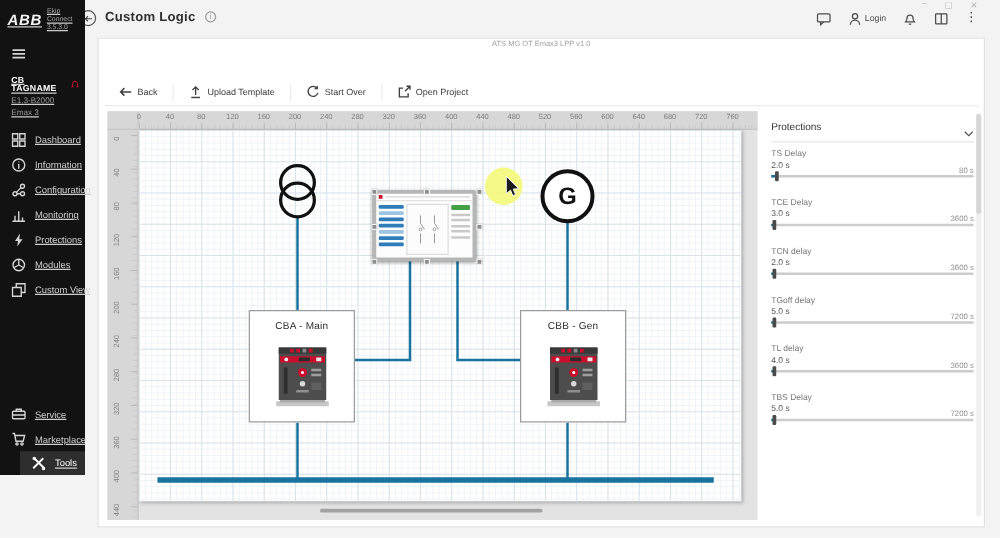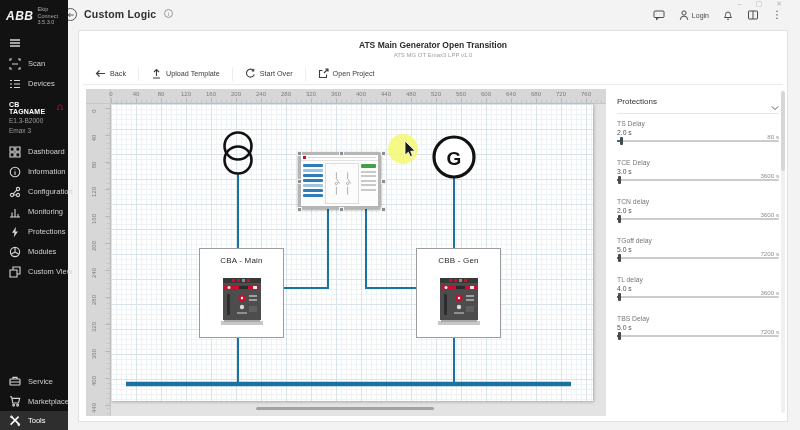--- a/index.html
+++ b/index.html
@@ -1,28 +1,28 @@
 <!DOCTYPE html>
 <html><head>
 <meta charset="utf-8">
 <style>
   * { margin:0; padding:0; box-sizing:border-box; }
   html,body { width:800px; height:430px; overflow:hidden; }
   body { font-family:"Liberation Sans", sans-serif; background:#f3f3f3; }
   .app { position:relative; width:800px; height:430px; background:#f3f3f3; }
 
   
-  .sidebar { position:absolute; left:0; top:0; width:68px; height:430px; background:#121212; color:#cfcfcf; display:flex; flex-direction:column; z-index:10; }
+  .sidebar { position:absolute; left:0; top:0; width:68px; height:380px; background:#121212; color:#cfcfcf; display:flex; flex-direction:column; z-index:10;text-decoration:underline; }
   .logo-row { display:flex; align-items:center; gap:4px; padding:6px 5px 4px 6px; }
   .abb-logo { font-size:12px; font-weight:bold; letter-spacing:.5px; color:#f4f4f4; font-style:italic; }
   .app-meta { display:flex; flex-direction:column; font-size:5.5px; color:#a8a8a8; line-height:6.5px; }
   .side-item { display:flex; align-items:center; gap:7px; padding:0 0 0 9px; height:20px; cursor:pointer; }
   .side-item .icon { width:12px; height:12px; display:inline-flex; color:#d6d6d6; flex:none; }
   .side-item .lbl { font-size:7.5px; color:#d0d0d0; white-space:nowrap; }
-  .side-item.active { background:#2e2e2e; }
+  .side-item.active { background:#2e2e2e;margin-left:16px; }
   .side-item.active .lbl, .side-item.active .icon { color:#ffffff; }
   .hamburger { height:22px; margin-top:2px; }
   .device-block { padding:7px 4px 6px 9px; }
   .device-name-row { display:flex; align-items:center; gap:4px; }
   .device-name { font-size:7px; font-weight:bold; color:#ffffff; letter-spacing:.2px; }
   .device-sub { font-size:6.5px; color:#9b9b9b; line-height:8.5px; margin-top:2px; }
   .side-spacer { flex:1; }
   #side-bottom { padding-bottom:0; }
   #side-bottom .side-item:last-child { height:19px; }
   svg.i { width:100%; height:100%; display:block; }
@@ -123,38 +123,20 @@
         <span>3.5.3.0</span>
       </span>
     </div>
     <div class="side-item hamburger">
       <span class="icon">
         <svg class="i" viewBox="0 0 12 12" fill="none" stroke="currentColor" stroke-width="1.4">
             <path d="M1 3h10M1 6h10M1 9h10"></path>
           </svg>
       </span>
     </div>
-    <div id="side-top">
-        <div class="side-item">
-          <span class="icon">
-            <svg class="i" viewBox="0 0 12 12" fill="none" stroke="currentColor" stroke-width="1.1">
-              <path d="M1 3V1h2M9 1h2v2M11 9v2H9M3 11H1V9M3 6h6"></path>
-            </svg>
-          </span>
-          <span class="lbl">Scan</span>
-        </div>
-        <div class="side-item">
-          <span class="icon">
-            <svg class="i" viewBox="0 0 12 12" fill="none" stroke="currentColor" stroke-width="1.1">
-              <path d="M1 2.5h2M1 6h2M1 9.5h2M5 2.5h6M5 6h6M5 9.5h6"></path>
-            </svg>
-          </span>
-          <span class="lbl">Devices</span>
-        </div>
-      </div>
     <div class="device-block">
       <div class="device-name-row">
         <span class="device-name">CB TAGNAME</span>
         <span style="width:9px;height:9px;display:inline-flex;color:#c8102e;">
           <svg class="i" viewBox="0 0 12 12" fill="none" stroke="currentColor" stroke-width="1.1">
               <path d="M3 9V5a3 3 0 0 1 6 0v4M1.5 9h3M7.5 9h3"></path>
             </svg>
         </span>
       </div>
       <div class="device-sub">E1.3-B2000</div>
@@ -297,21 +279,20 @@
         <svg class="i" viewBox="0 0 12 12" fill="none" stroke="currentColor" stroke-width="1">
             <rect x="1.5" y="2" width="9" height="8" rx=".5"></rect>
             <path d="M6 2v8"></path>
           </svg>
       </span>
       <span class="kebab">⋮</span>
     </div>
   </div>
 
   <div class="card">
-    <div class="tpl-title">ATS Main Generator Open Transition</div>
     <div class="tpl-sub">ATS MG OT Emax3 LPP v1.0</div>
 
     <div class="toolbar" id="toolbar">
         <div class="tb-item">
           <span class="icon">
             <svg class="i" viewBox="0 0 11 11" fill="none" stroke="currentColor" stroke-width="1.2">
               <path d="M10 5.5H1.5M4.5 2.5l-3 3 3 3"></path>
             </svg>
           </span>
           <span class="lbl">Back</span>

